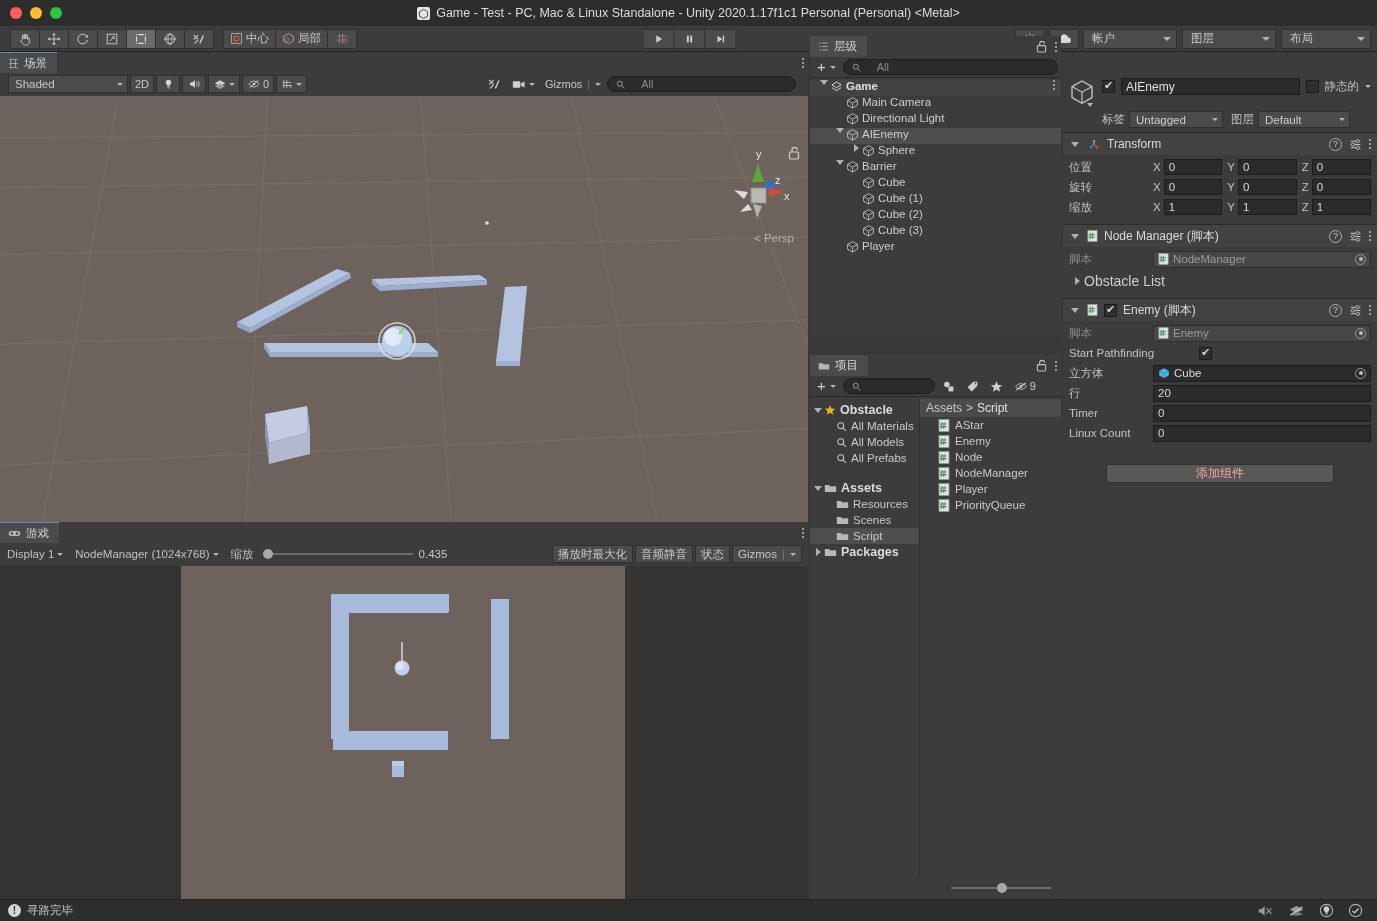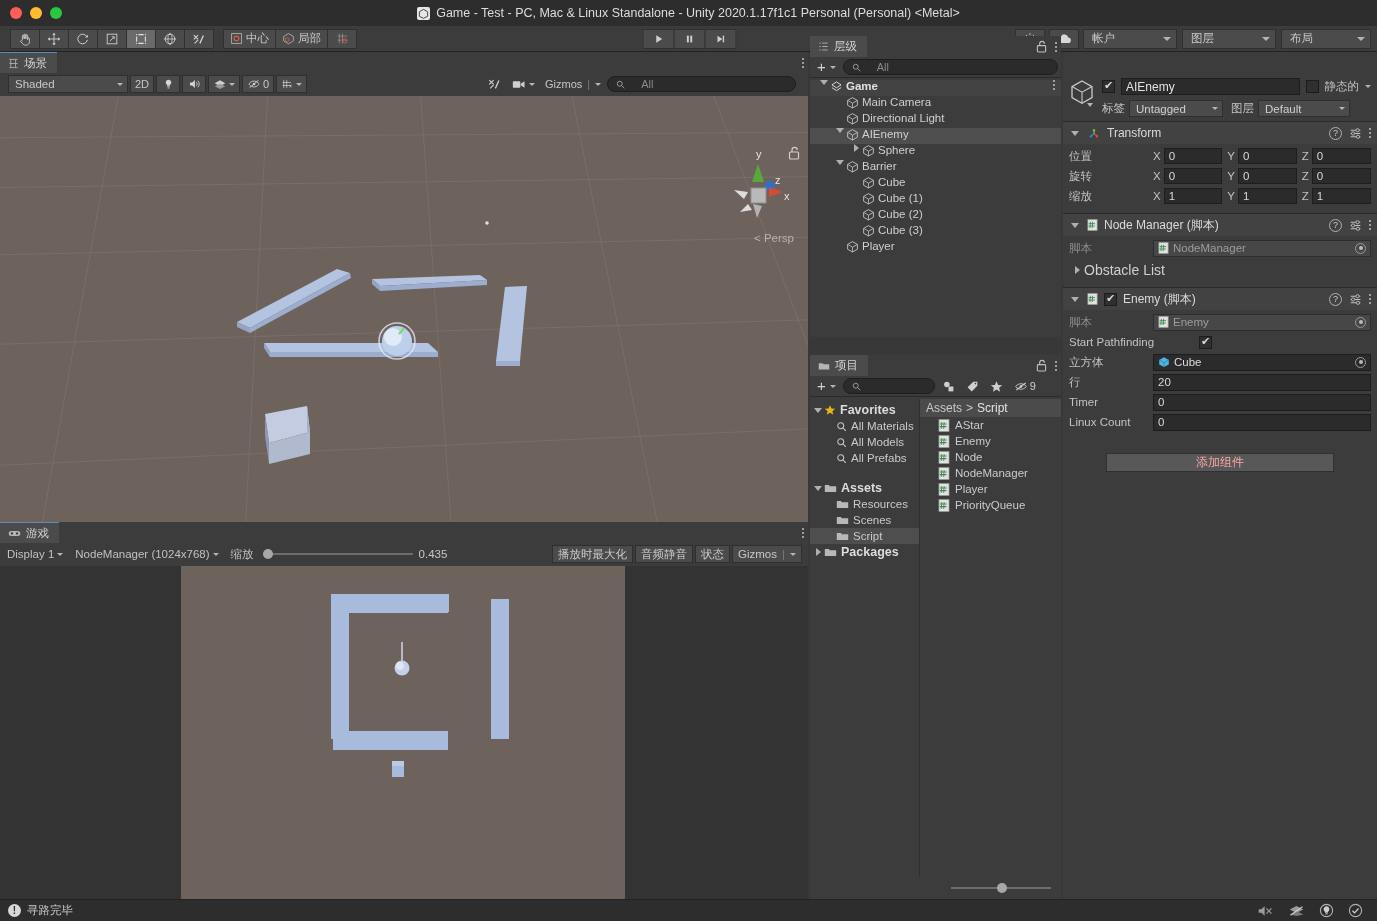--- a/index.html
+++ b/index.html
@@ -772,21 +772,21 @@
     <div class="proj-body">
       <div class="proj-tree">
           <div class="prow">
             <span style="display:inline-block;width:2px"></span>
             <span class="tri">
               <i></i>
             </span>
             <svg class="folder" viewBox="0 0 16 16" style="width:12px;height:12px">
     <polygon points="8,1.5 10,6 15,6.4 11.2,9.6 12.4,14.4 8,11.8 3.6,14.4 4.8,9.6 1,6.4 6,6" fill="#e7b416"></polygon>
             </svg>
-            <span style="font-weight:bold;color:#dcdcdc;font-size:12.5px">Favorites</span>
+            <span style="font-weight:bold;color:#dcdcdc;font-size:12.5px">Obstacle</span>
           </div>
           <div class="prow">
             <span style="display:inline-block;width:14px"></span>
             <span class="tri"></span>
             <svg class="folder" viewBox="0 0 14 14" style="width:11px;height:11px">
     <circle cx="6" cy="6" r="3.8" fill="none" stroke="#c4c4c4" stroke-width="1.3"></circle>
               <path d="M9 9l3.5 3.5" stroke="#c4c4c4" stroke-width="1.3"></path>
             </svg>
             <span>All Materials</span>
           </div>
@@ -923,21 +923,21 @@
           <polygon points="18,25 24,25 21,29" fill="#b5b5b5"></polygon>
         </svg>
         <div style="flex:1">
           <div style="display:flex;align-items:center;gap:6px">
             <span class="cbx on"></span>
             <span class="name-field">AIEnemy</span>
             <span class="cbx"></span>
             <span class="row-lbl">静态的</span>
             <span class="caret-sm"></span>
           </div>
-          <div style="display:flex;align-items:center;gap:4px;margin-top:5px">
+          <div style="display:flex;align-items:center;gap:4px;margin-top:16px">
             <span class="row-lbl">标签</span>
             <span class="mini-drop" style="width:94px">
               <span>Untagged</span>
               <span class="caret-sm"></span>
             </span>
             <span class="row-lbl" style="margin-left:4px">图层</span>
             <span class="mini-drop" style="width:92px">
               <span>Default</span>
               <span class="caret-sm"></span>
             </span>

